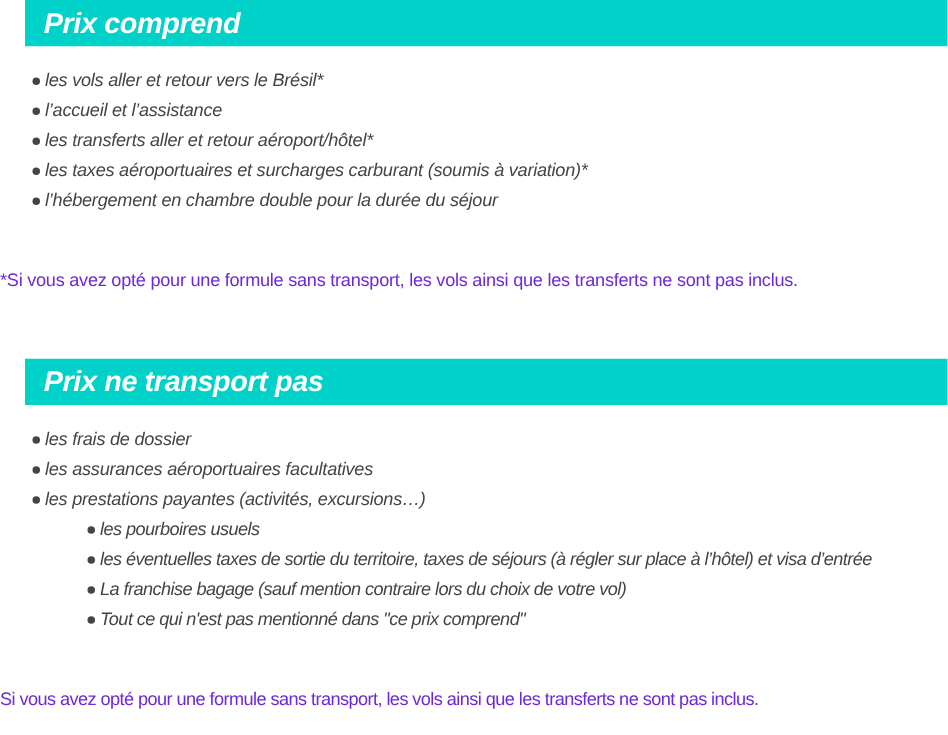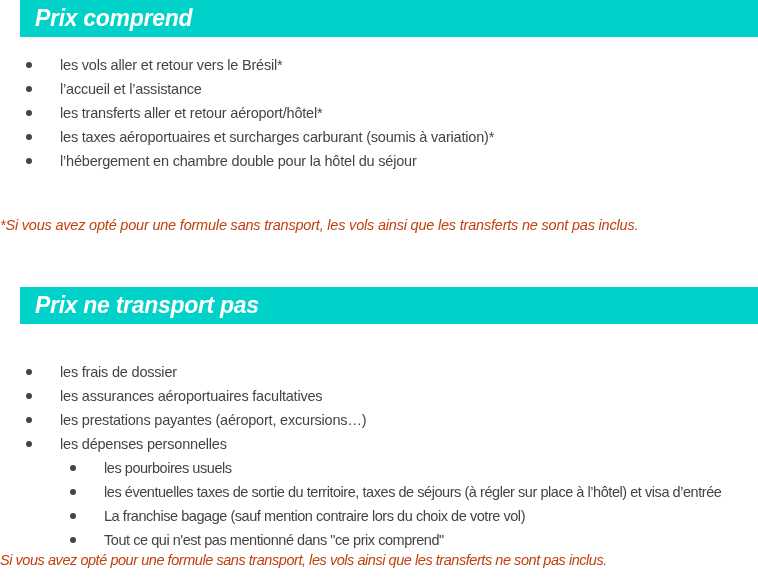--- a/index.html
+++ b/index.html
@@ -18,71 +18,70 @@
       margin: 0; padding-left: 15px;
       font-size: 23px; font-style: italic; font-weight: bold;
       color: #ffffff; line-height: 37px;
       letter-spacing: -0.3px;
     }
     ul.items {
       position: absolute; left: 0; margin: 0; padding: 0; list-style: none;
     }
     ul.items li {
       position: relative;
-      padding-left: 60px;
+      padding-left: 36px;
       height: 24px; line-height: 24px;
-      font-size: 14.5px; 
+      font-size: 14.5px; font-style: italic;
       color: #444444;
       white-space: nowrap;
       letter-spacing: -0.2px;
     }
     ul.items li .bullet {
       position: absolute; left: 26px; top: 9px;
       width: 6px; height: 6px; border-radius: 50%;
       background: #444444;
     }
     .note {
       position: absolute; left: 0;
-      font-size: 14.5px; font-style: italic; color: #c2410c;
+      font-size: 14.5px; color: #6d28d9;
       white-space: nowrap; letter-spacing: -0.2px;
       line-height: 20px;
     }
     #h1 { top: 0; }
     #list1 { top: 53px; }
     #note1 { top: 215px; }
     #h2 { top: 287px; }
-    #list2 { top: 360px; }
+    #list2 { top: 340px; }
     #note2 { top: 550px; letter-spacing: -0.45px; }
     #list2 li.condensed { letter-spacing: -0.45px; margin-left: 44px; }
   </style>
 </head>
 <body>
 
 <div class="section-header" id="h1">
   <h2>Prix comprend</h2>
 </div>
 
 <ul class="items" id="list1">
   <li><span class="bullet"></span><span>les vols aller et retour vers le Brésil*</span></li>
   <li><span class="bullet"></span><span>l’accueil et l’assistance</span></li>
   <li><span class="bullet"></span><span>les transferts aller et retour aéroport/hôtel*</span></li>
   <li><span class="bullet"></span><span>les taxes aéroportuaires et surcharges carburant (soumis à variation)*</span></li>
-  <li><span class="bullet"></span><span>l’hébergement en chambre double pour la hôtel du séjour</span></li>
+  <li><span class="bullet"></span><span>l’hébergement en chambre double pour la durée du séjour</span></li>
 </ul>
 
 <p class="note" id="note1" style="margin:0;">*Si vous avez opté pour une formule sans transport, les vols ainsi que les transferts ne sont pas inclus.</p>
 
 <div class="section-header" id="h2">
   <h2>Prix ne transport pas</h2>
 </div>
 
 <ul class="items" id="list2">
   <li><span class="bullet"></span><span>les frais de dossier</span></li>
   <li><span class="bullet"></span><span>les assurances aéroportuaires facultatives</span></li>
-  <li><span class="bullet"></span><span>les prestations payantes (aéroport, excursions…)</span></li>
-  <li><span class="bullet"></span><span>les dépenses personnelles</span></li>
+  <li><span class="bullet"></span><span>les prestations payantes (activités, excursions…)</span></li>
   <li class="condensed"><span class="bullet"></span><span>les pourboires usuels</span></li>
   <li class="condensed"><span class="bullet"></span><span>les éventuelles taxes de sortie du territoire, taxes de séjours (à régler sur place à l’hôtel) et visa d’entrée</span></li>
   <li class="condensed"><span class="bullet"></span><span>La franchise bagage (sauf mention contraire lors du choix de votre vol)</span></li>
   <li class="condensed"><span class="bullet"></span><span>Tout ce qui n'est pas mentionné dans "ce prix comprend"</span></li>
 </ul>
 
 <p class="note" id="note2" style="margin:0;text-align:center;">Si vous avez opté pour une formule sans transport, les vols ainsi que les transferts ne sont pas inclus.</p>
 
 </body></html>

